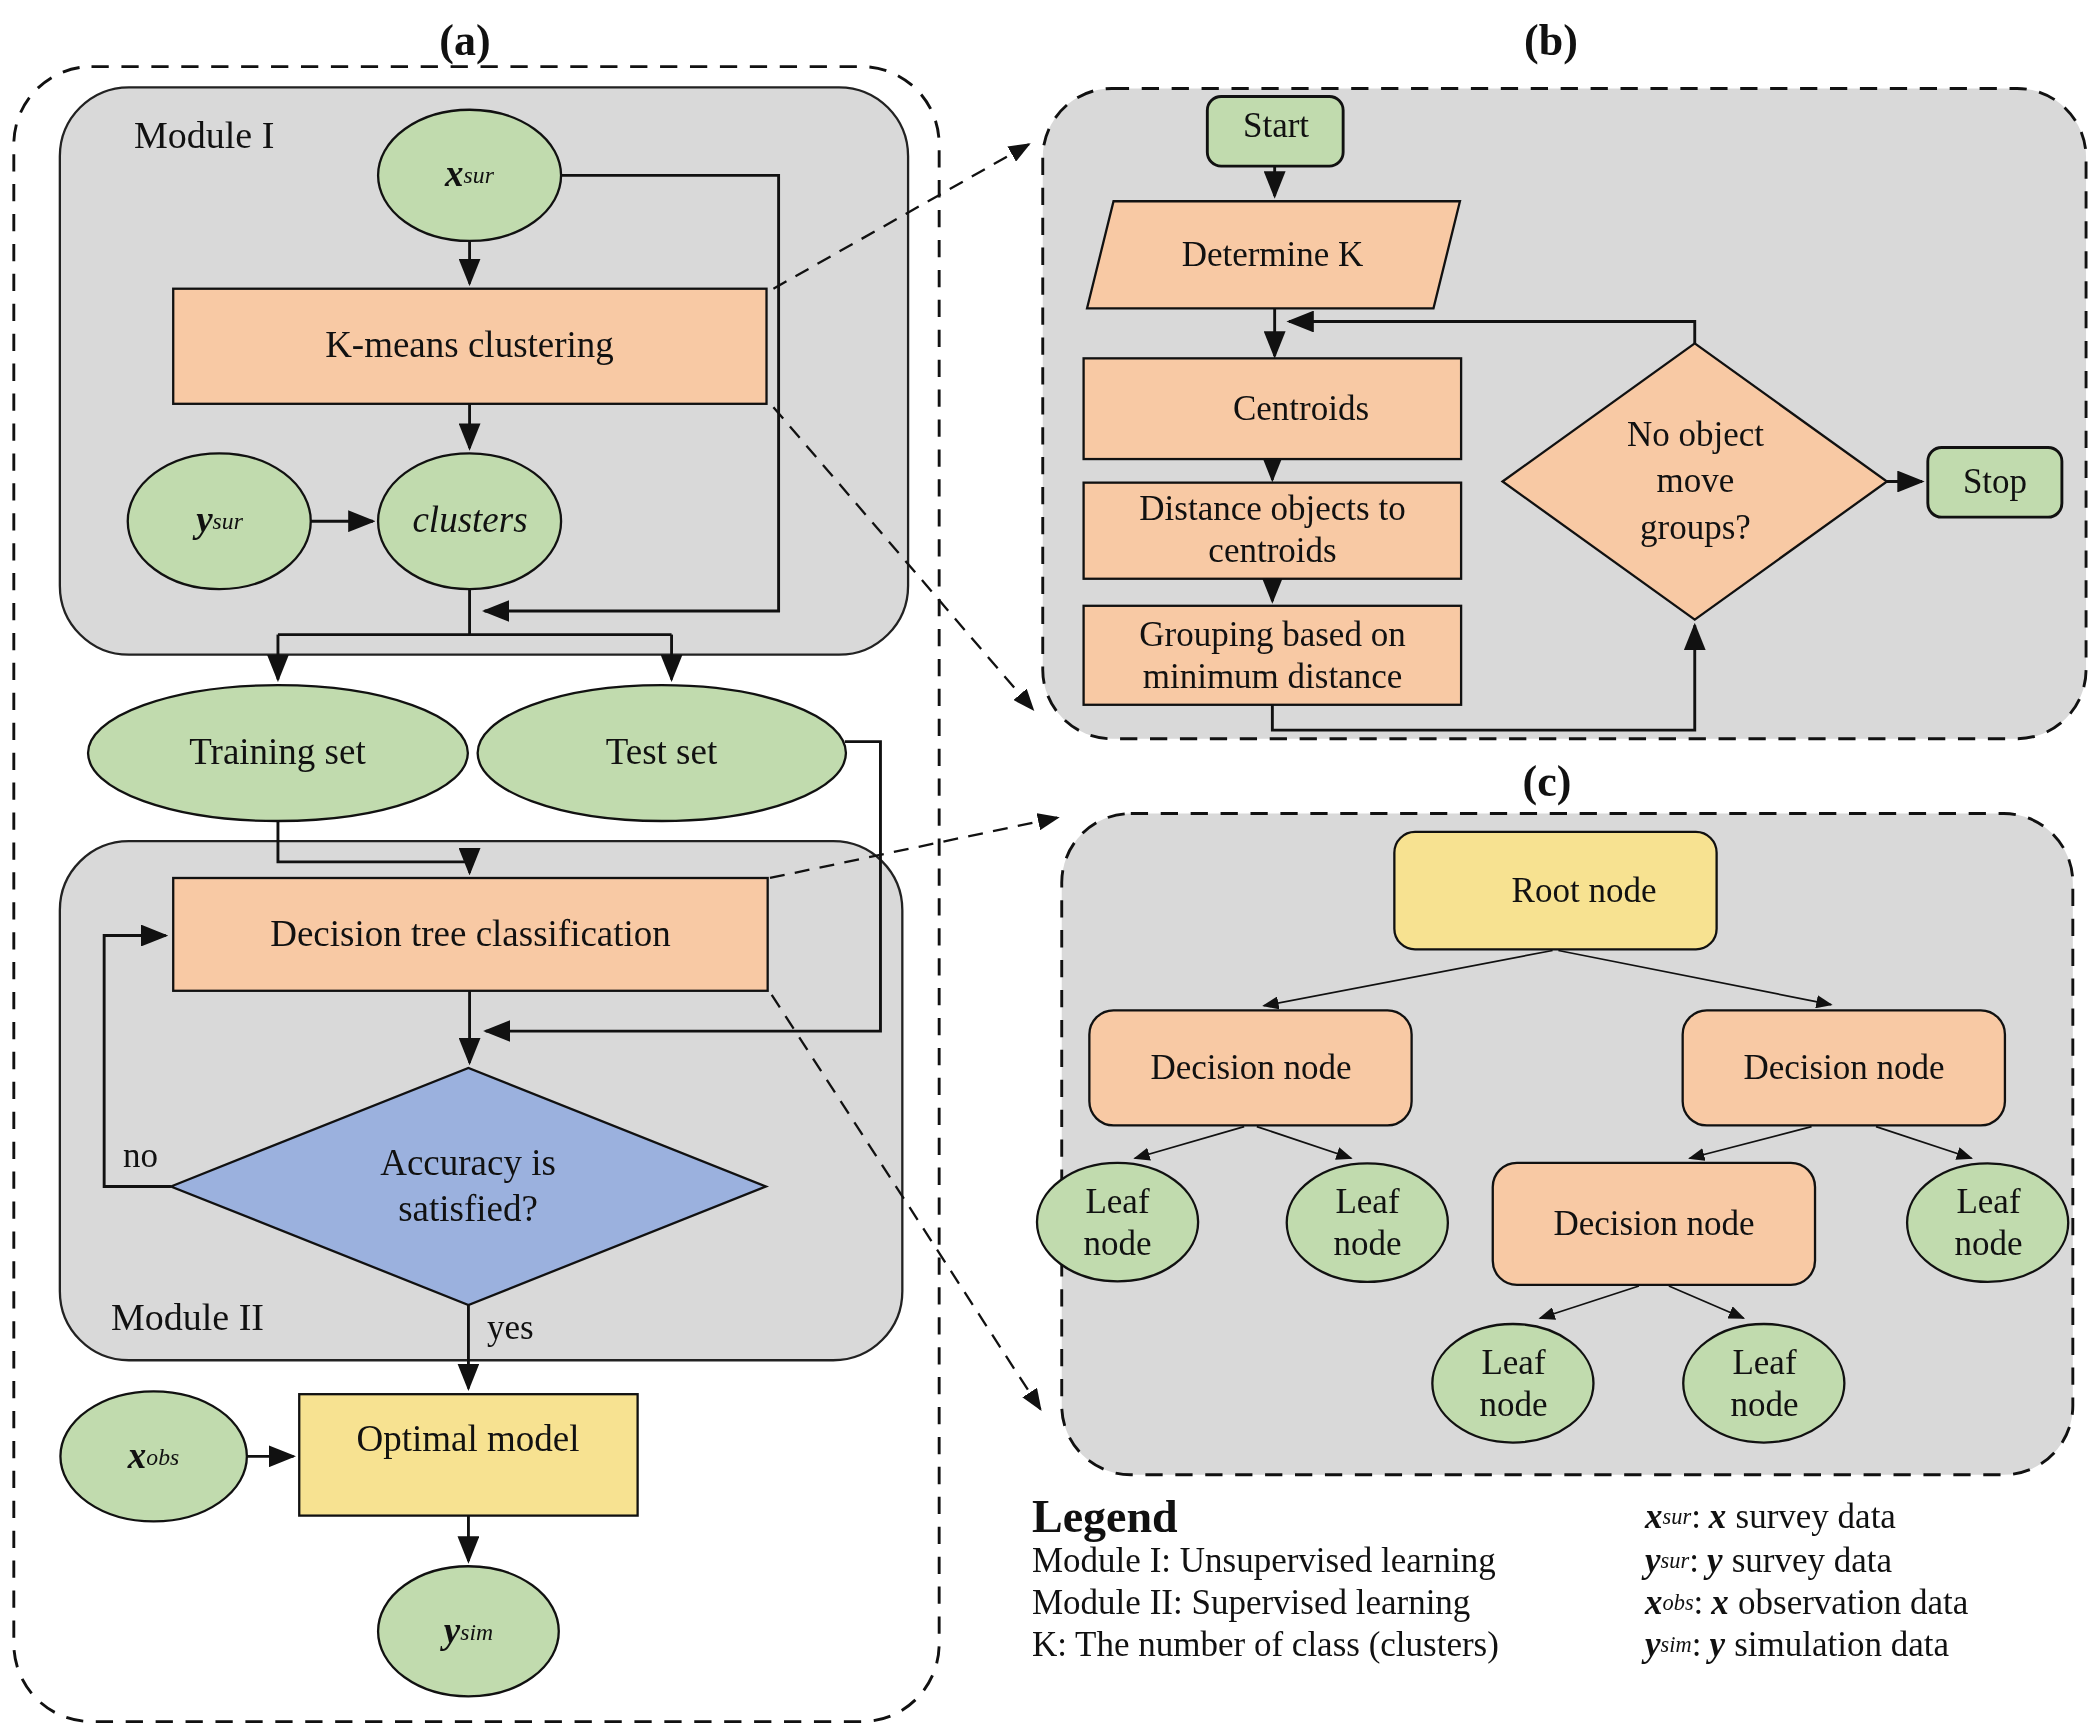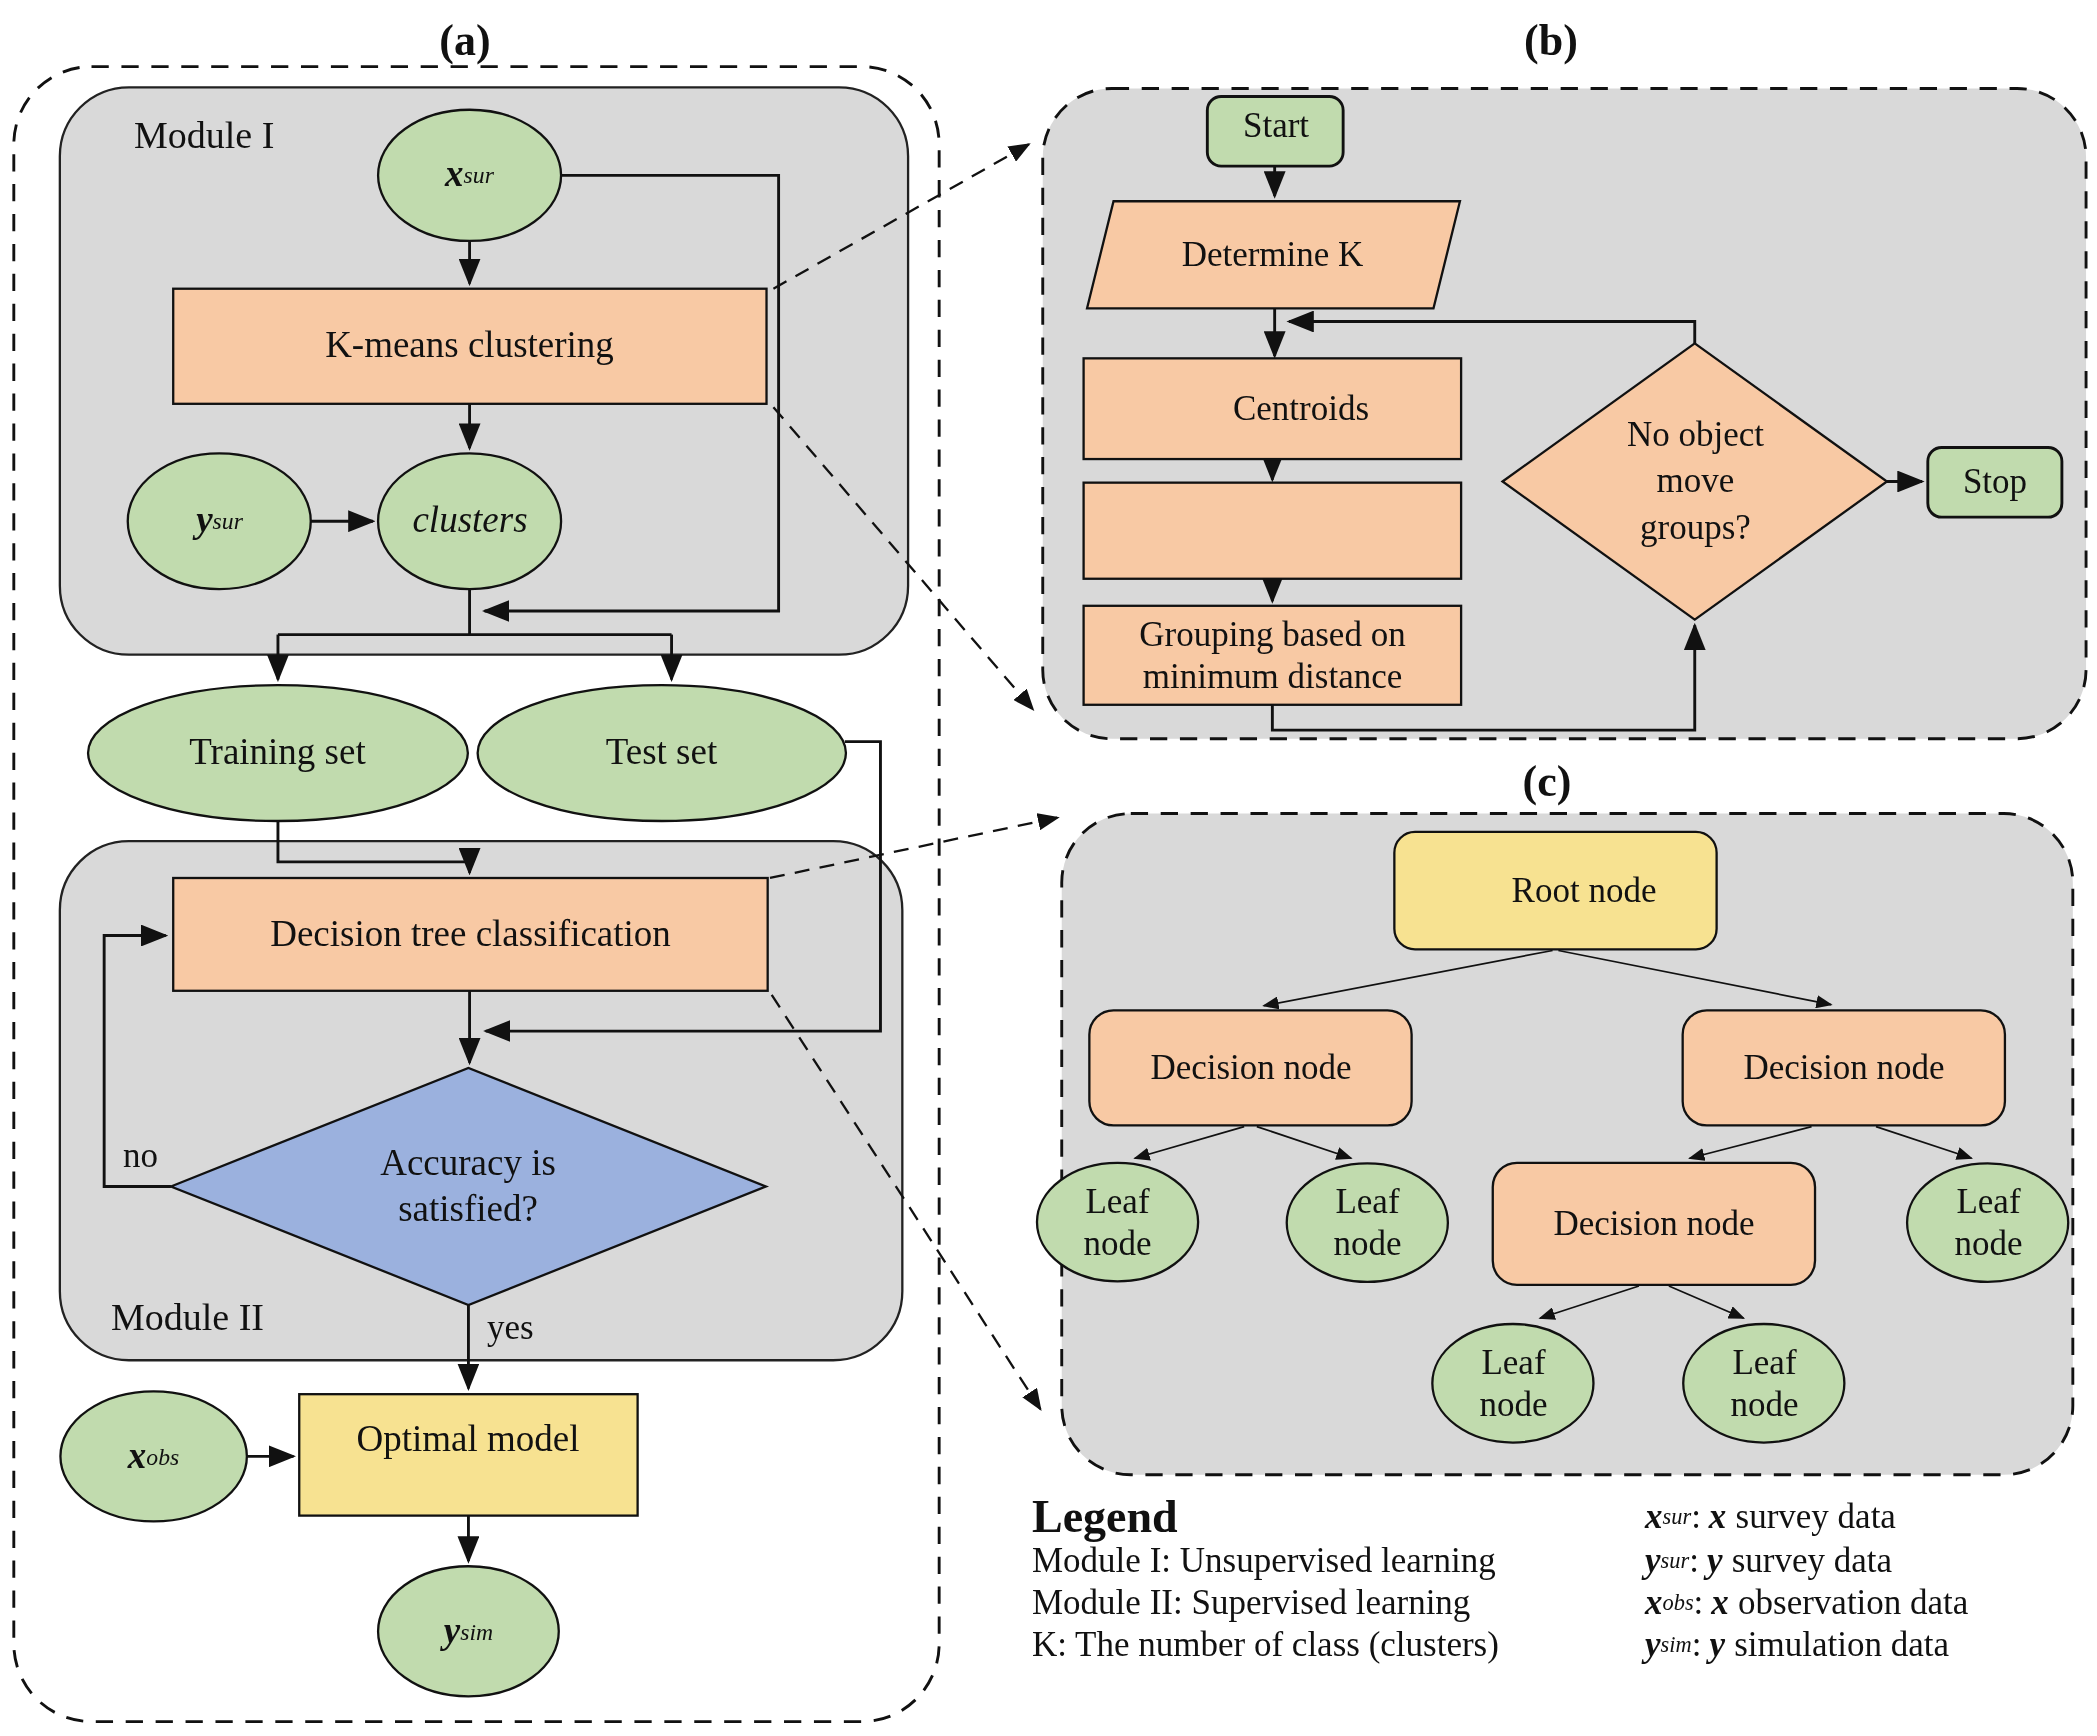--- a/index.html
+++ b/index.html
@@ -149,20 +149,21 @@
       <sup class="msup">obs</sup>
   </div>
   <div class="lbl node-a" style="left:382px; top:1597px; width:173px; height:69px;">
     <span class="mvar">y</span>
       <sup class="msup">sim</sup>
   </div>
 
   <div class="lbl node-b" style="left:1208px; top:96px; width:136px; height:60px;">Start</div>
   <div class="lbl node-b" style="left:1110px; top:201px; width:325px; height:107px;">Determine K</div>
   <div class="lbl node-b" style="left:1084px; top:358px; width:378px; height:101px;padding-left:28px;">Centroids</div>
+  <div class="lbl node-b" style="left:1101px; top:482px; width:343px; height:96px; line-height:1.2;">Distance objects to centroids</div>
   <div class="lbl node-b" style="left:1101px; top:606px; width:343px; height:99px; line-height:1.2;">Grouping based on minimum distance</div>
   <div class="lbl node-b" style="left:1609px; top:356px; width:173px; height:251px; line-height:1.32;">No object move groups?</div>
   <div class="lbl node-b" style="left:1928px; top:447px; width:134px; height:70px;">Stop</div>
 
   <div class="lbl node-c" style="left:1395px; top:832px; width:322px; height:117px;padding-left:28px;">Root node</div>
   <div class="lbl node-c" style="left:1090px; top:1010px; width:322px; height:115px;">Decision node</div>
   <div class="lbl node-c" style="left:1683px; top:1010px; width:322px; height:115px;">Decision node</div>
   <div class="lbl node-c" style="left:1493px; top:1163px; width:322px; height:122px;">Decision node</div>
   <div class="lbl node-c" style="left:1060px; top:1163px; width:115px; height:119px; line-height:1.2;">Leaf node</div>
   <div class="lbl node-c" style="left:1310px; top:1163px; width:115px; height:119px; line-height:1.2;">Leaf node</div>

